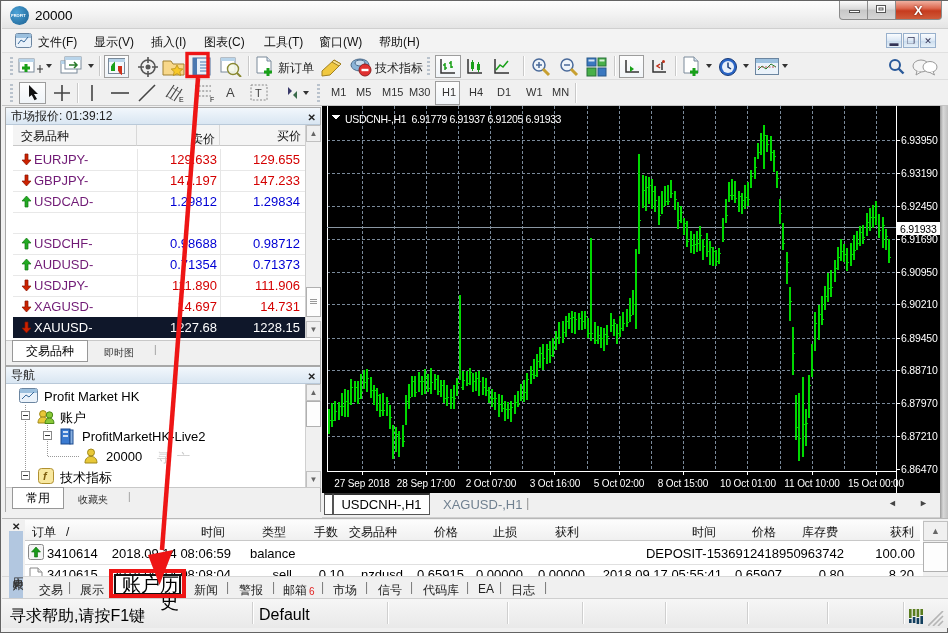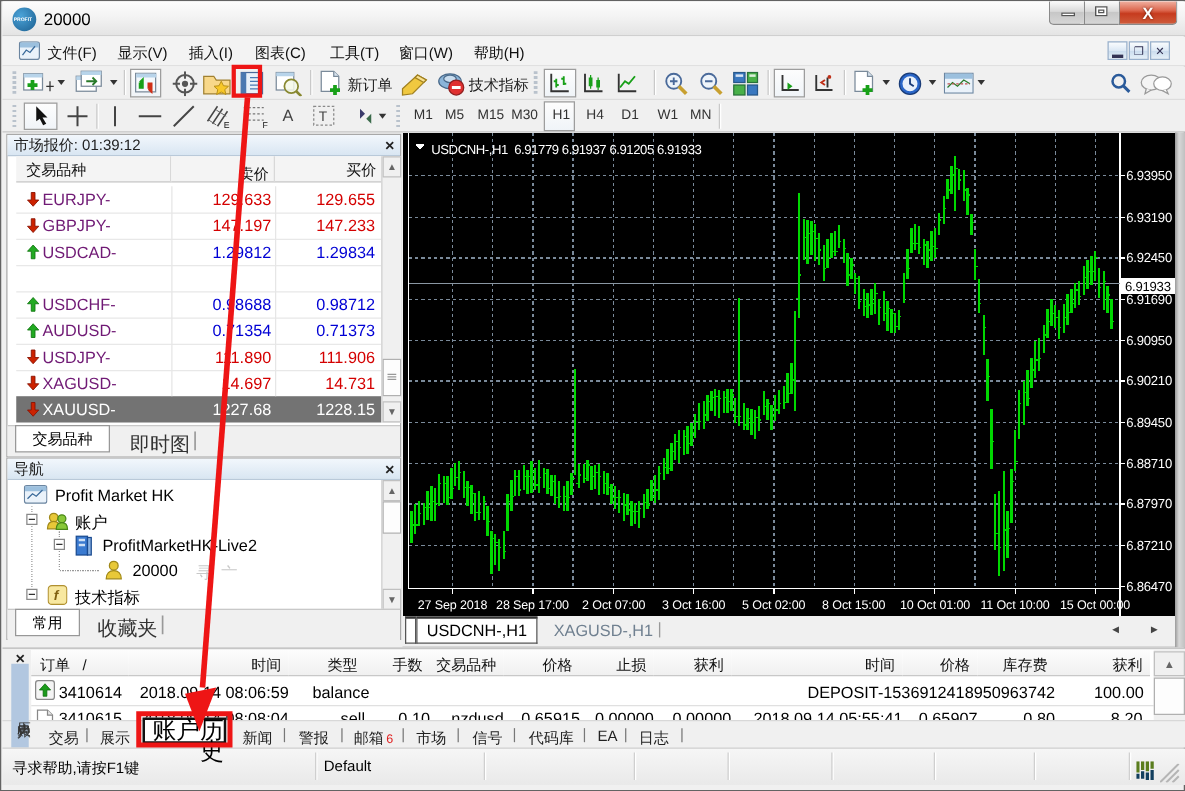--- a/index.html
+++ b/index.html
@@ -264,21 +264,21 @@
 .mwrow{position:absolute;left:7px;width:292px;height:21px;font-size:13px;}
 .mwrow .sym{position:absolute;left:21px;top:3px;color:#701a75;}
 .mwrow .p1{position:absolute;left:94px;width:110px;top:3px;text-align:right;}
 .mwrow .p2{position:absolute;left:211px;width:76px;top:3px;text-align:right;}
 .rsep{position:absolute;left:7px;width:292px;height:1px;background:#e8e8e8;}
 .red{color:#d40000}.blue{color:#0000d4}
 .sb{position:absolute;background:#f0f0f0;border-left:1px solid #d0d0d0;}
 .sbbtn{position:absolute;left:0;width:100%;height:17px;background:#f0f0f0;border:1px solid #c0c0c0;text-align:center;font-size:8px;color:#666;line-height:15px;}
 .sbthumb{position:absolute;left:0;width:100%;background:#fdfdfd;border:1px solid #b0b0b0;}
 .tabsrow{position:absolute;left:0;width:100%;height:26px;background:#f0f0f0;border-top:1px solid #c8c8c8;}
-.tab{position:absolute;font-size:16px;color:#222;text-align:right;}
+.tab{position:absolute;font-size:10px;color:#222;text-align:right;}
 .atab{position:absolute;top:-1px;height:22px;background:#fff;border:1px solid #989898;border-top:1px solid #989898;text-align:center;font-size:12px;color:#000;}
 #nav{position:absolute;left:4px;top:365px;width:316px;height:146px;background:#fff;border:1px solid #a8a8a8;}
 .ti{position:absolute;font-size:13px;color:#000;}
 .exp{position:absolute;width:9px;height:9px;border:1px solid #888;background:#fff;}
 .exp:after{content:"";position:absolute;left:1px;top:3px;width:5px;height:1px;background:#333;}
 .dotv{position:absolute;width:1px;background-image:repeating-linear-gradient(180deg,#999 0 1px,transparent 1px 2px);}
 .doth{position:absolute;height:1px;background-image:repeating-linear-gradient(90deg,#999 0 1px,transparent 1px 2px);}
 </style>
 <div id="mw">
 <div class="phead">市场报价: 01:39:12<span class="pclose">✕</span></div>
@@ -343,21 +343,21 @@
 <div class="rsep" style="top:188px"></div>
 <div class="mwrow" style="top:188px">
         <svg class="abs" style="left:7px;top:4px" width="13" height="13">
           <path d="M6.5 12L2 7h3V1h3v6h3z" fill="#cc2200" stroke="#881100" stroke-width="0.7"></path>
         </svg>
         <span class="sym">XAGUSD-</span>
         <span class="p1 red">14.697</span>
         <span class="p2 red">14.731</span>
       </div>
 <div class="rsep" style="top:209px"></div>
-<div class="mwrow" style="top:209px;background:#737373">
+<div class="mwrow" style="top:209px;background:#0f172a">
         <svg class="abs" style="left:7px;top:4px" width="13" height="13">
           <path d="M6.5 12L2 7h3V1h3v6h3z" fill="#cc2200" stroke="#881100" stroke-width="0.7"></path>
         </svg>
         <span class="sym" style="color:#fff">XAUUSD-</span>
         <span class="p1" style="color:#fff">1227.68</span>
         <span class="p2" style="color:#fff">1228.15</span>
       </div>
       <div class="abs" style="left:131px;top:41px;height:168px;width:1px;background:#e6e6e6"></div>
 <div class="abs" style="left:214px;top:41px;height:168px;width:1px;background:#e6e6e6"></div>
 <div class="sb" style="left:299px;top:17px;width:16px;height:213px;">
@@ -479,21 +479,21 @@
 <style>
 #term{position:absolute;left:1px;top:517px;width:946px;height:80px;background:#f0f0f0;border-top:1px solid #b8b8b8;}
 #ttable{position:absolute;left:23px;top:1px;width:899px;height:58px;background:#fff;}
 .th{position:absolute;top:0;height:21px;font-size:12px;color:#111;background:linear-gradient(180deg,#fdfdfd,#f0f0f0);border-bottom:1px solid #c8c8c8;}
 .thr{text-align:right;padding:4px 6px 0 0;font-family:Liberation Mono, monospace;}
 .td{position:absolute;font-size:13px;color:#000;white-space:nowrap;}
 .tdr{text-align:right;}
 #btabs{position:absolute;left:1px;top:575px;width:946px;height:22px;background:#f0f0f0;border-top:1px solid #d8d8d8;}
 .btab{position:absolute;top:5px;font-size:12px;color:#222;}
 .bsep{position:absolute;top:3px;font-size:12px;color:#777;}
-#status{position:absolute;left:1px;top:597px;width:946px;height:30px;background:linear-gradient(180deg,#f6f6f6,#e9e9e9);border-top:1px solid #cfcfcf;font-size:12px;color:#000;}
+#status{position:absolute;left:1px;top:597px;width:946px;height:30px;background:linear-gradient(180deg,#f6f6f6,#e9e9e9);border-top:1px solid #cfcfcf;font-size:16px;color:#000;}
 .ssep{position:absolute;top:3px;width:1px;height:22px;background:#cfcfcf;box-shadow:1px 0 0 #fff;}
 #bstrip{position:absolute;left:8px;top:530px;width:14px;height:67px;background:#b2c7e0;}
 #bstrip span{position:absolute;left:1px;top:40px;writing-mode:vertical-rl;font-size:11px;color:#333;letter-spacing:-1px;}
 </style>
 <div id="term">
 <span class="abs" style="left:10px;top:2px;font-size:10px;font-weight:bold;color:#222">✕</span>
 <div id="ttable">
 <div class="th" style="left:0;width:78px;padding:4px 0 0 7px">订单&nbsp;&nbsp;&nbsp;/</div>
 <div class="th thr" style="left:78px;width:128px">时间</div>
 <div class="th thr" style="left:206px;width:61px">类型</div>
@@ -521,21 +521,21 @@
           <path d="M10 1v4h4" fill="#e8e8e8" stroke="#888"></path>
         </svg>
 <div class="td" style="left:22px;top:47px">3410615</div>
 <div class="td tdr" style="right:693px;top:47px">2018.09.14 08:08:04</div>
 <div class="td tdr" style="right:632px;top:47px">sell</div>
 <div class="td tdr" style="right:580px;top:47px">0.10</div>
 <div class="td tdr" style="right:521px;top:47px">nzdusd</div>
 <div class="td tdr" style="right:460px;top:47px">0.65915</div>
 <div class="td tdr" style="right:401px;top:47px">0.00000</div>
 <div class="td tdr" style="right:339px;top:47px">0.00000</div>
-<div class="td tdr" style="right:202px;top:47px">2018.09.14 05:55:41</div>
+<div class="td tdr" style="right:202px;top:47px">2018.09.17 05:55:41</div>
 <div class="td tdr" style="right:142px;top:47px">0.65907</div>
 <div class="td tdr" style="right:80px;top:47px">0.80</div>
 <div class="td tdr" style="right:10px;top:47px">8.20</div>
 </div>
 <div class="sb" style="left:921px;top:1px;width:25px;height:58px;border-left:none">
 <div class="sbbtn" style="top:1px;height:20px;font-size:9px;line-height:19px">▲</div>
 <div class="sbthumb" style="top:22px;height:30px"></div>
 </div>
 </div>
 <div id="btabs">

